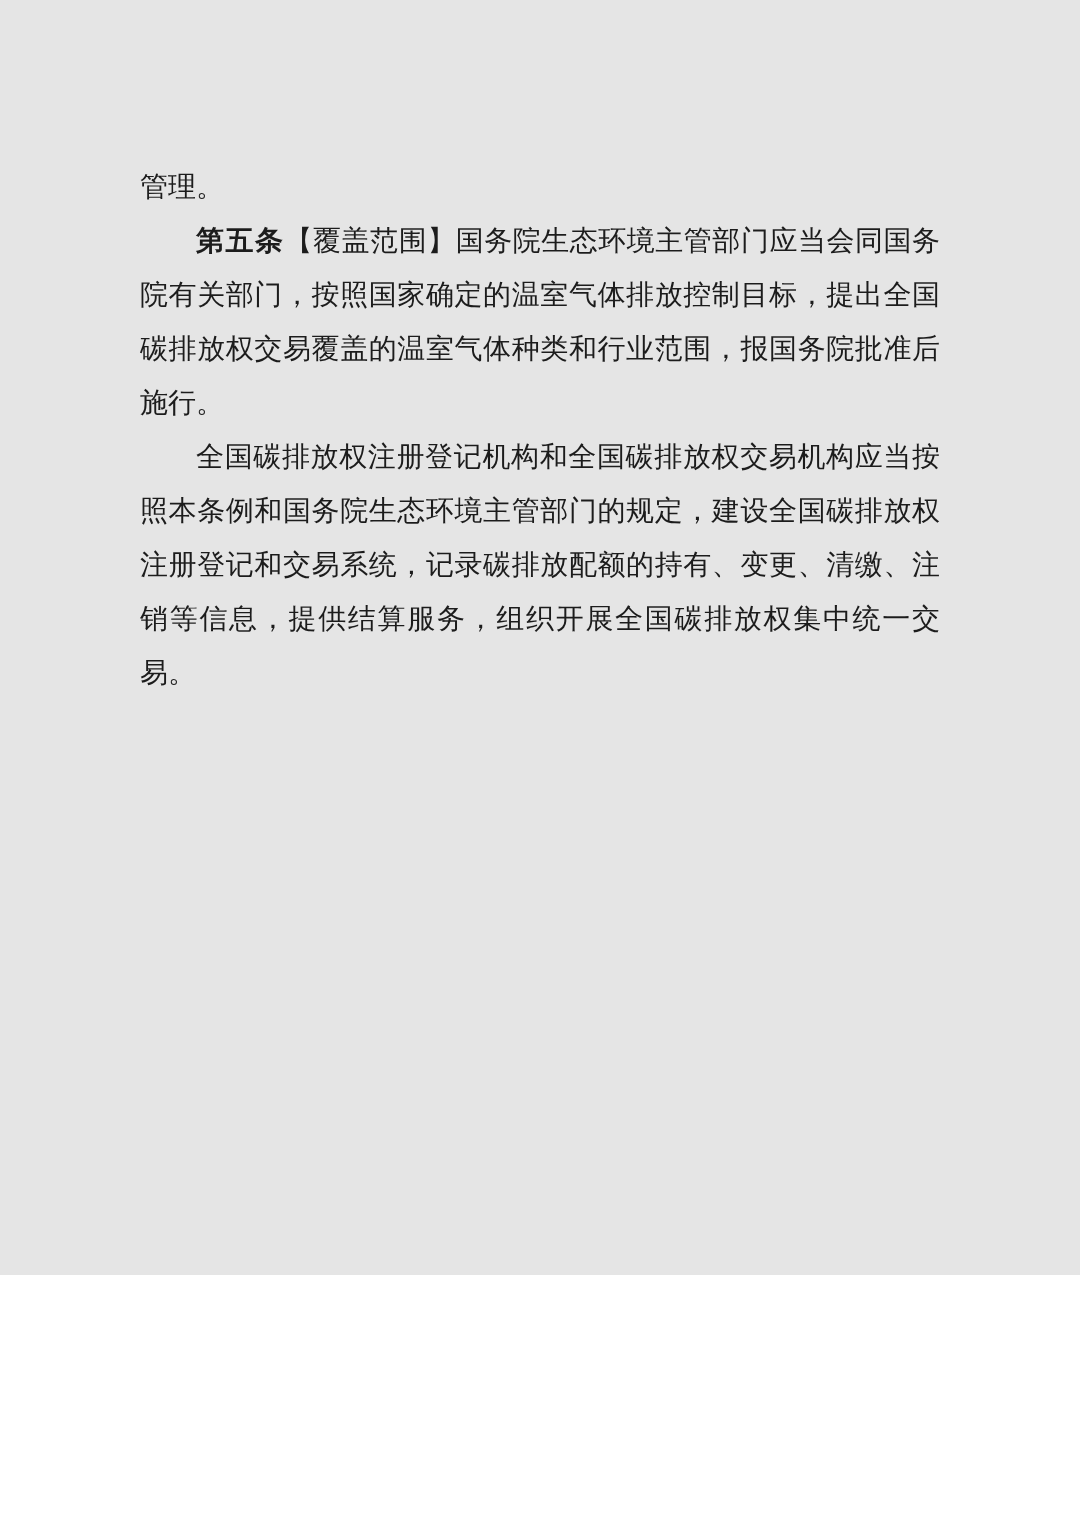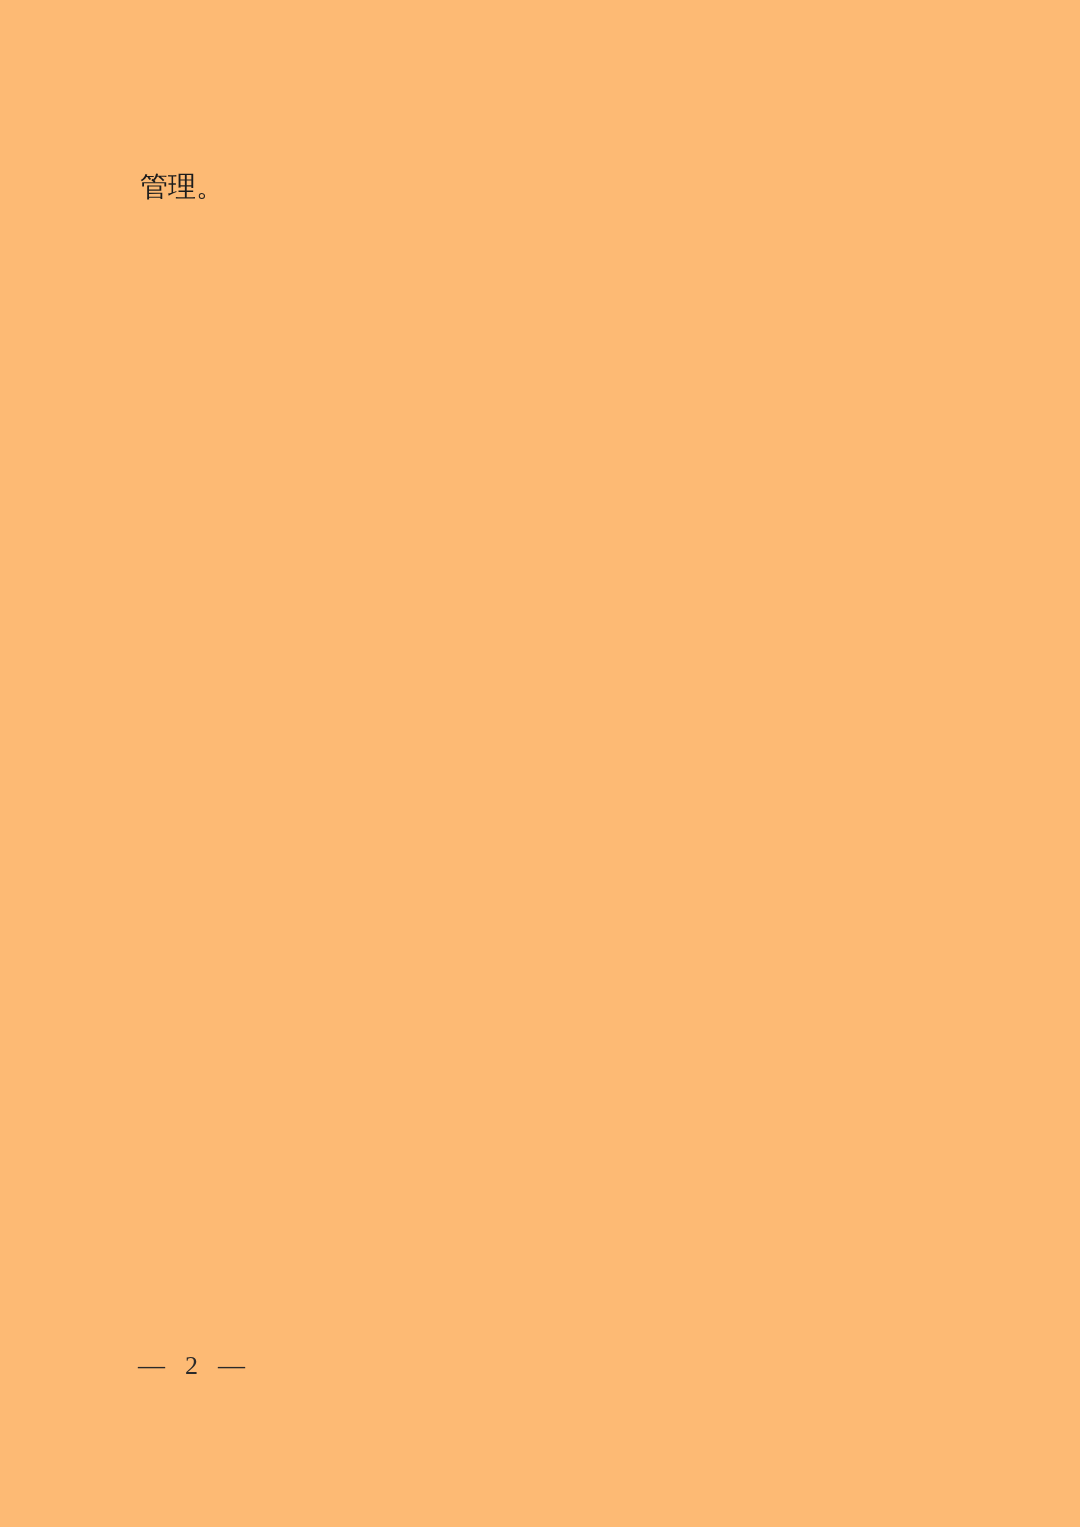--- a/index.html
+++ b/index.html
@@ -3,22 +3,22 @@
 <meta charset="utf-8">
 <style>
   html, body {
     margin: 0;
     padding: 0;
     background: #ffffff;
   }
   .sheet {
     position: relative;
     width: 1080px;
-    height: 1527px;
-    background: #fdba74;
+    height: 1275px;
+    background: #e5e5e5;
     overflow: hidden;
     font-family: "Liberation Serif", "DejaVu Serif", serif;
     color: #1c1c1c;
   }
   .text-block {
     position: absolute;
     left: 140px;
     top: 160px;
     width: 800px;
     font-size: 28px;
@@ -58,22 +58,24 @@
 </style>
 </head>
 <body>
 
 <div class="sheet">
 
   <div class="text-block">
 
     <p class="no-indent"><span class="article-lead"></span><span>管理。</span></p>
 
+    <p><span class="article-lead">第五条</span><span>【覆盖范围】国务院生态环境主管部门应当会同国务院有关部门，按照国家确定的温室气体排放控制目标，提出全国碳排放权交易覆盖的温室气体种类和行业范围，报国务院批准后施行。</span></p>
 
 
+    <p><span class="article-lead"></span><span>全国碳排放权注册登记机构和全国碳排放权交易机构应当按照本条例和国务院生态环境主管部门的规定，建设全国碳排放权注册登记和交易系统，记录碳排放配额的持有、变更、清缴、注销等信息，提供结算服务，组织开展全国碳排放权集中统一交易。</span></p>
 
 
 
 
   </div>
 
   <div class="page-footer">
     <span class="dash">—</span>
     <span class="num">2</span>
     <span class="dash">—</span>

